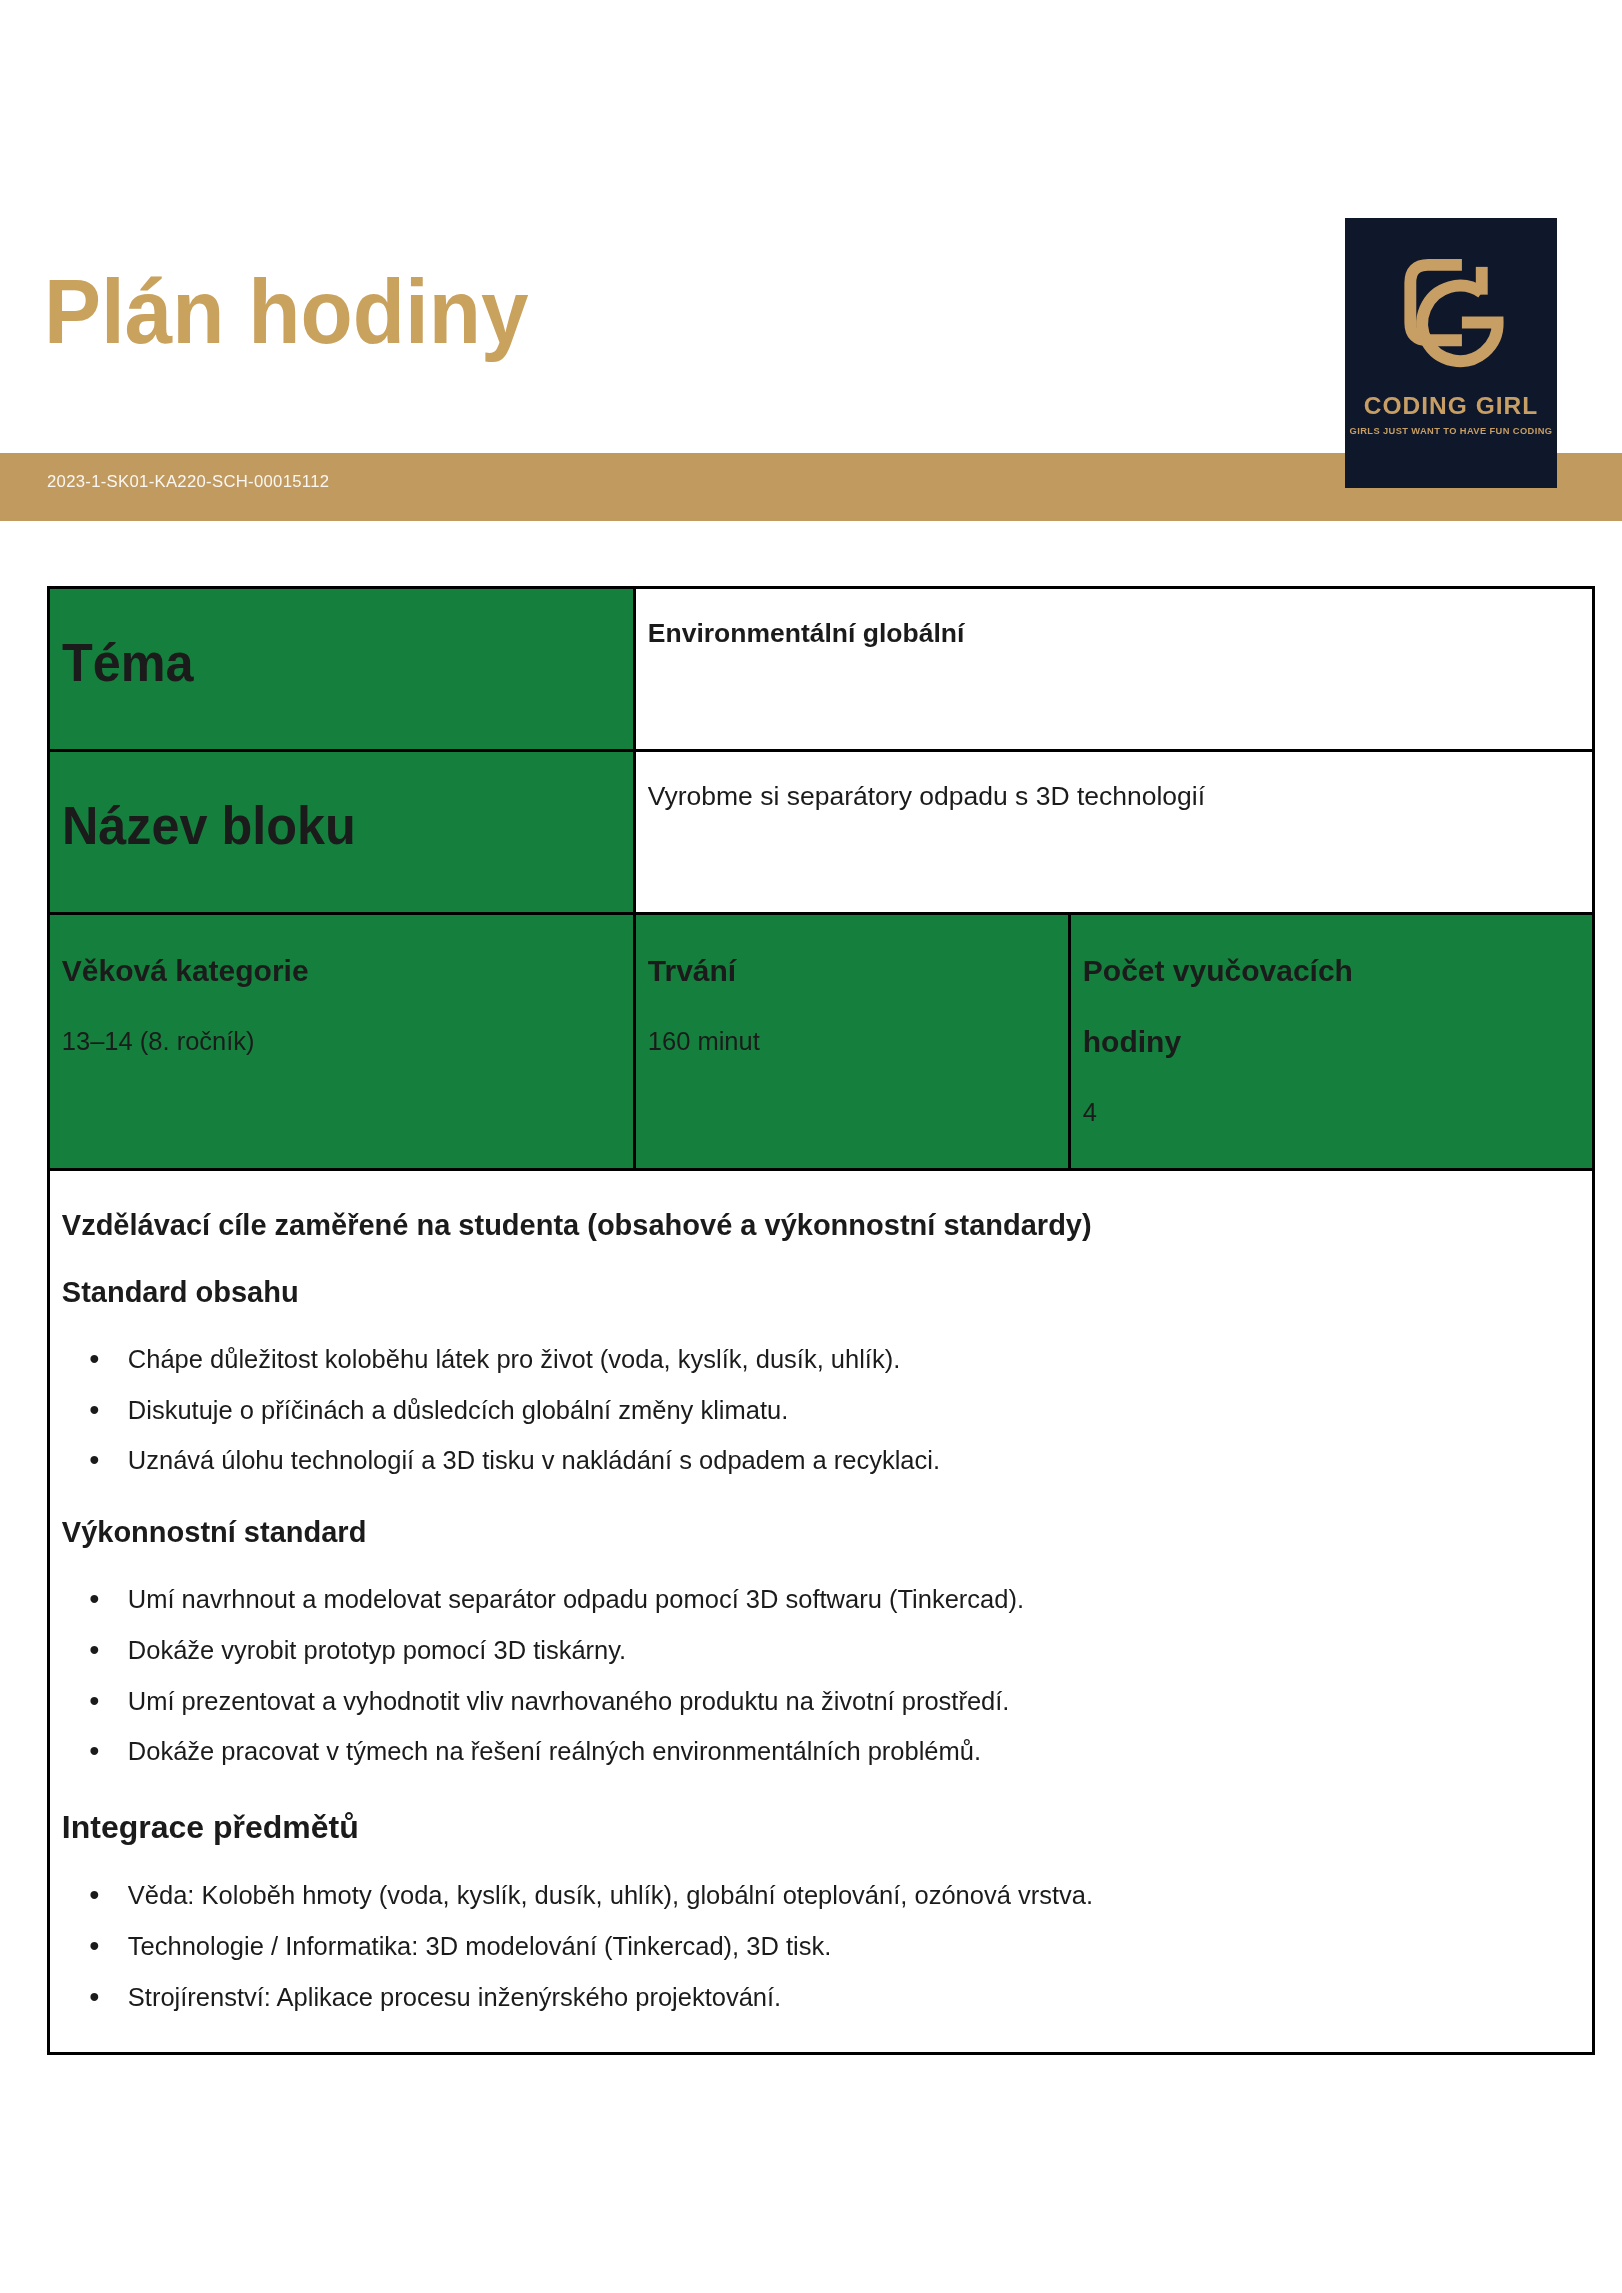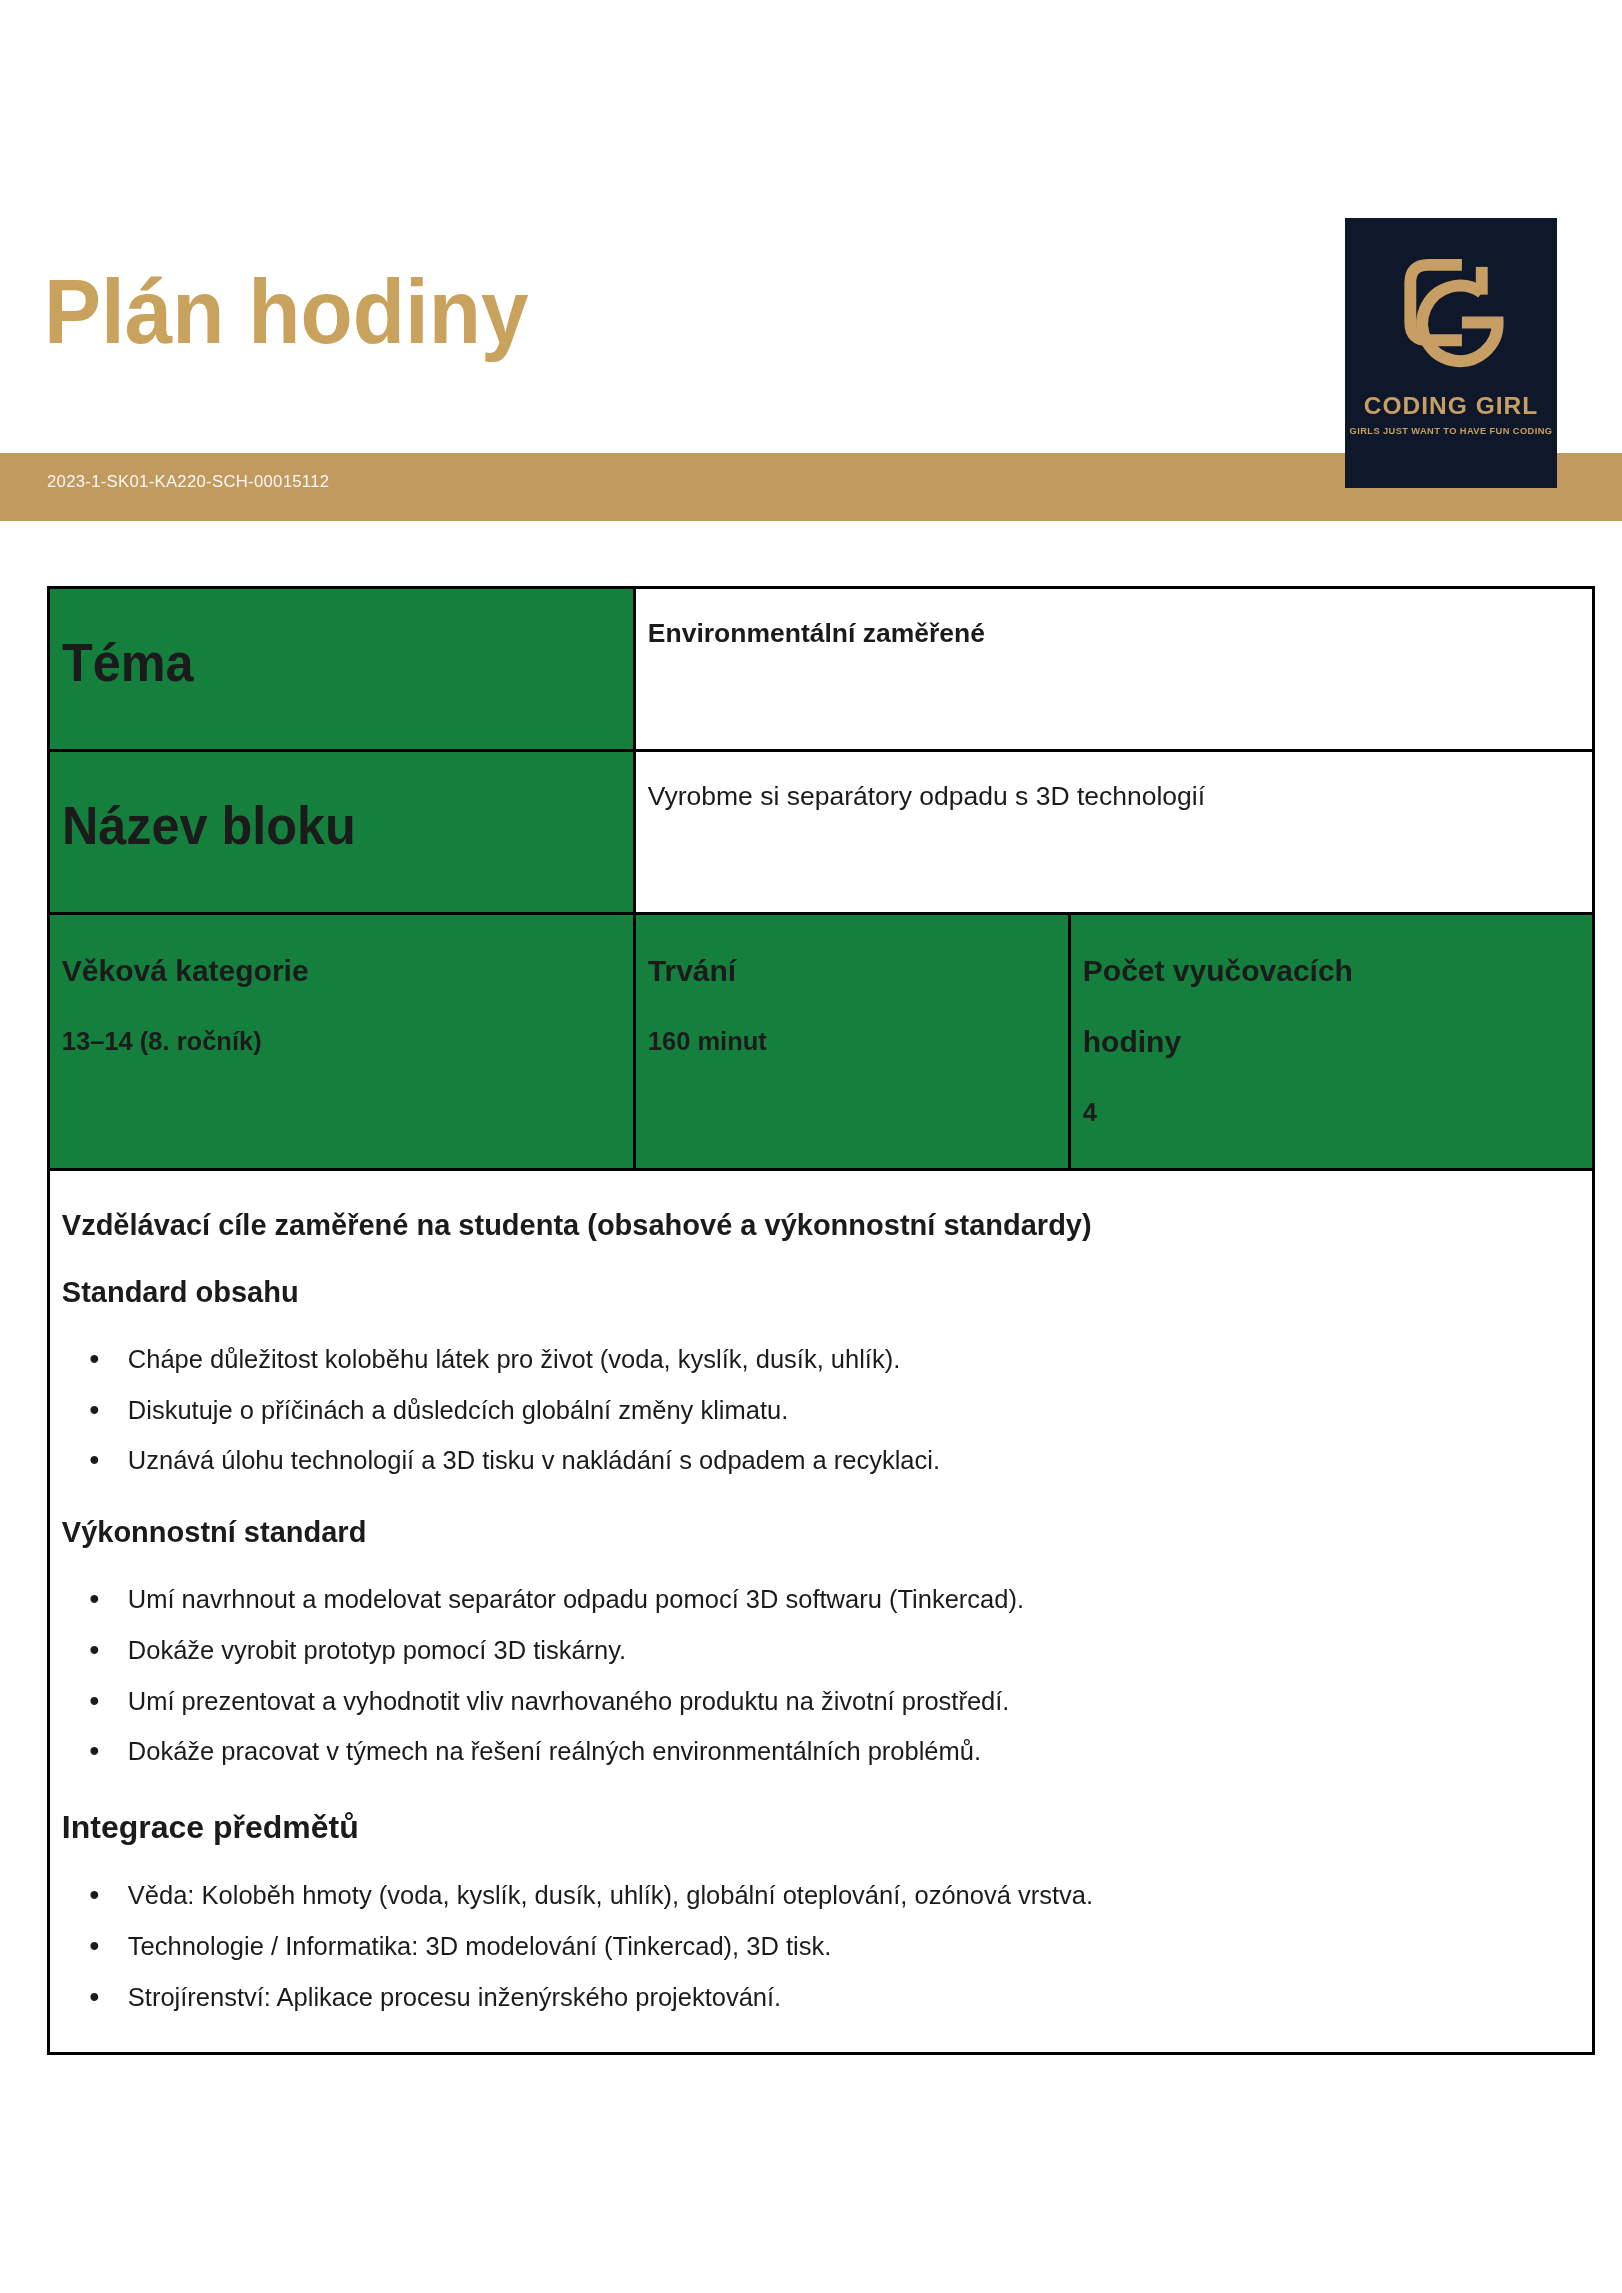--- a/index.html
+++ b/index.html
@@ -116,21 +116,21 @@
   td.row-value-cell { padding: 29px 17.6px 0 11.8px; }
   .value-bold   { font-size: 26.5px; font-weight: bold; }
   .value-normal { font-size: 26.5px; font-weight: normal; }
 
   td.info-cell {
     padding: 19.6px 13.7px 0 11.8px;
     line-height: 71px;
   }
   .cell-heading { font-size: 30px; font-weight: bold; }
   .cell-heading.w-narrow { max-width: 353px; }
-  .cell-value   { font-size: 25.5px; font-weight: bold; }
+  .cell-value   { font-size: 25.5px; }
 
   td.goals-cell { padding: 37px 25.5px 0 11.8px; }
   .goal-heading {
     font-size: 29px;
     font-weight: bold;
     line-height: 35px;
     margin: 0 0 32px 0;
   }
   .goal-heading-large {
     font-size: 32px;
@@ -185,21 +185,21 @@
       <col style="width:586px">
       <col style="width:435px">
       <col style="width:524px">
     </colgroup>
     <tbody>
         <tr style="height:163px;">
       <td class="cell-beige big-label-cell">
         <span class="big-label">Téma</span>
       </td>
       <td class="cell-white row-value-cell" colspan="2">
-        <div class="value-bold">Environmentální zaměřené</div>
+        <div class="value-bold">Environmentální globální</div>
       </td>
     </tr>
     <tr style="height:163px;">
       <td class="cell-beige big-label-cell">
         <span class="big-label">Název bloku</span>
       </td>
       <td class="cell-white row-value-cell" colspan="2">
         <div class="value-normal">Vyrobme si separátory odpadu s 3D technologií</div>
       </td>
     </tr>

